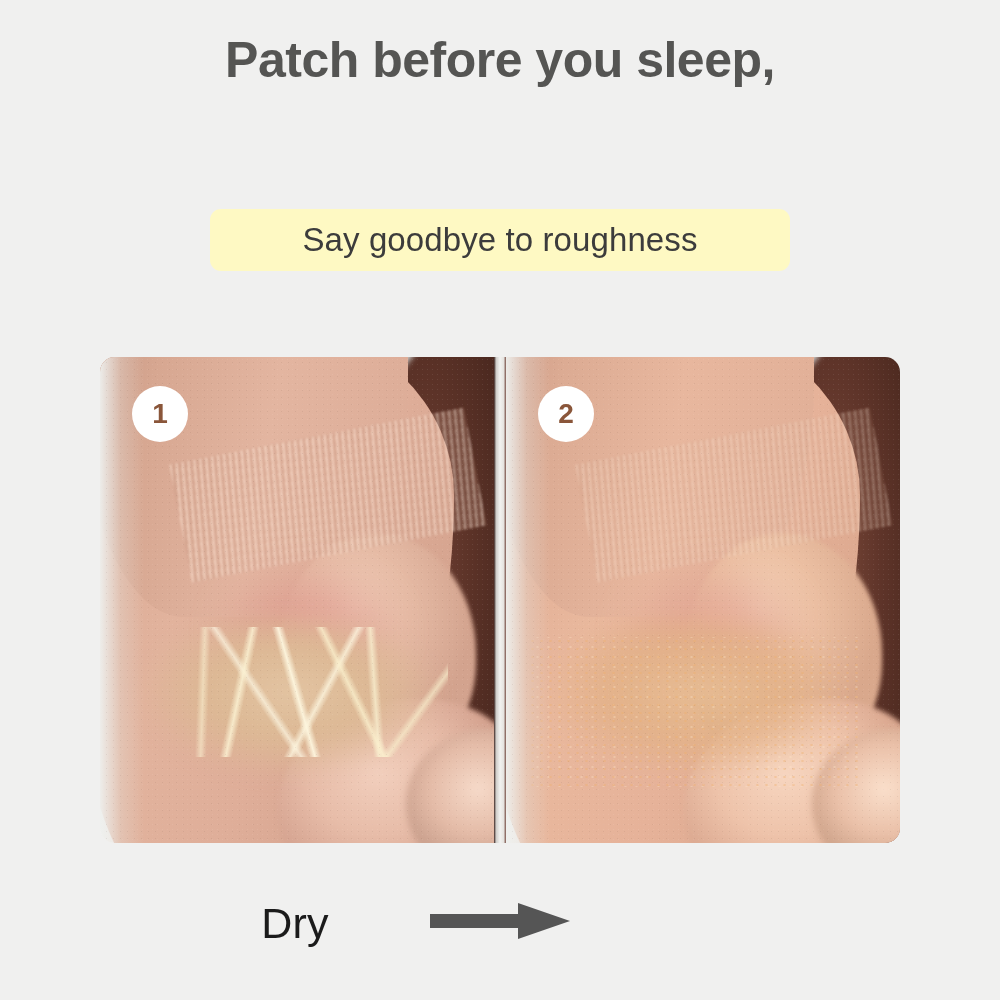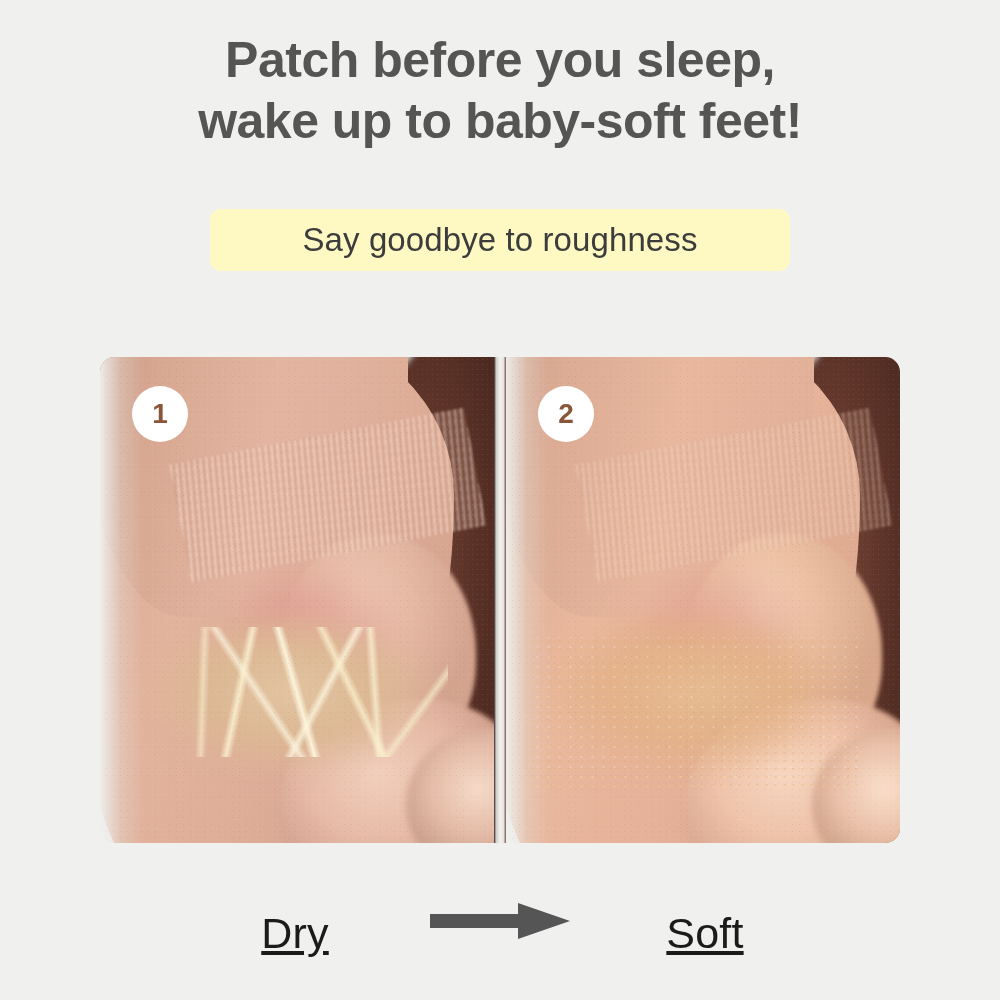--- a/index.html
+++ b/index.html
@@ -238,43 +238,41 @@
   }
 
   
   .bottom-row{
     position:absolute;
     left:100px; top:876px;
     width:800px; height:86px;
   }
   .label-dry, .label-soft{
     position:absolute;
-    top:14px; height:86px;
+    top:4px; height:86px;
     display:flex; align-items:center; justify-content:center;
     color:#1b1b1b;
     font-size:43px;
     font-weight:400;
     letter-spacing:0.2px;
-    text-decoration:underline;
   }
   .label-dry{ left:115px; width:160px; }
   .label-soft{ left:525px; width:160px; }
 
   .arrow{
     position:absolute;
     left:330px; top:27px;
     width:140px; height:36px;
   }
 </style>
 </head>
 <body>
 
 <div class="headline">
   <span class="hl-line">Patch before you sleep,</span>
-  <span class="hl-line">wake up to baby-soft feet!</span>
 </div>
 
 <div class="subtitle-pill">
   <span class="sub-text">Say goodbye to roughness</span>
 </div>
 
 <div class="photo-pair">
 
   <div class="photo photo-dry">
     <div class="bg-wall"></div>
@@ -319,14 +317,13 @@
 
 <div class="bottom-row">
   <div class="label-dry">Dry</div>
 
   <div class="arrow">
     <svg viewBox="0 0 140 36" width="140" height="36" aria-hidden="true">
       <path d="M0 11 H88 V0 L140 18 L88 36 V25 H0 Z" fill="#555555"></path>
     </svg>
   </div>
 
-  <div class="label-soft">Soft</div>
 </div>
 
 </body></html>

